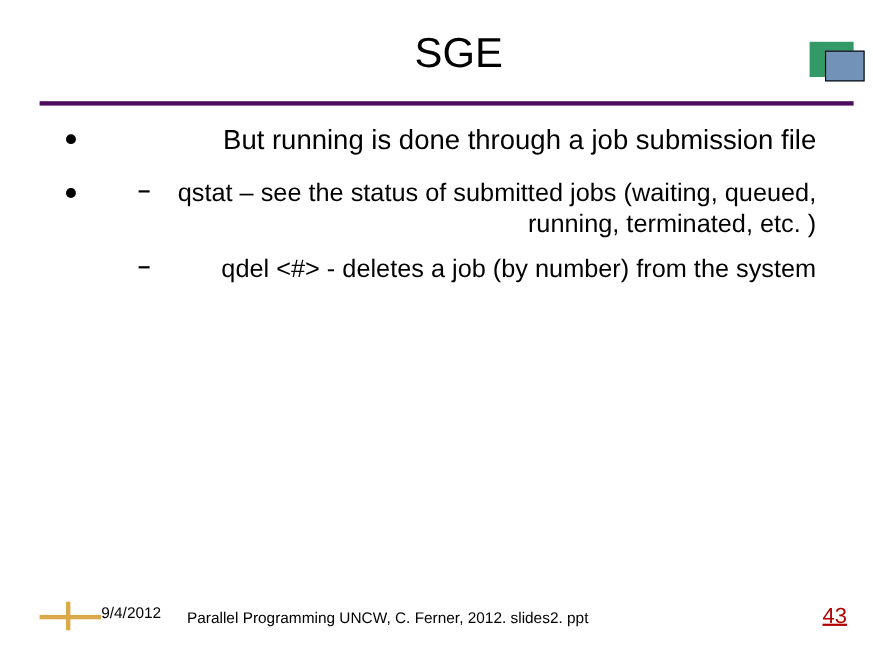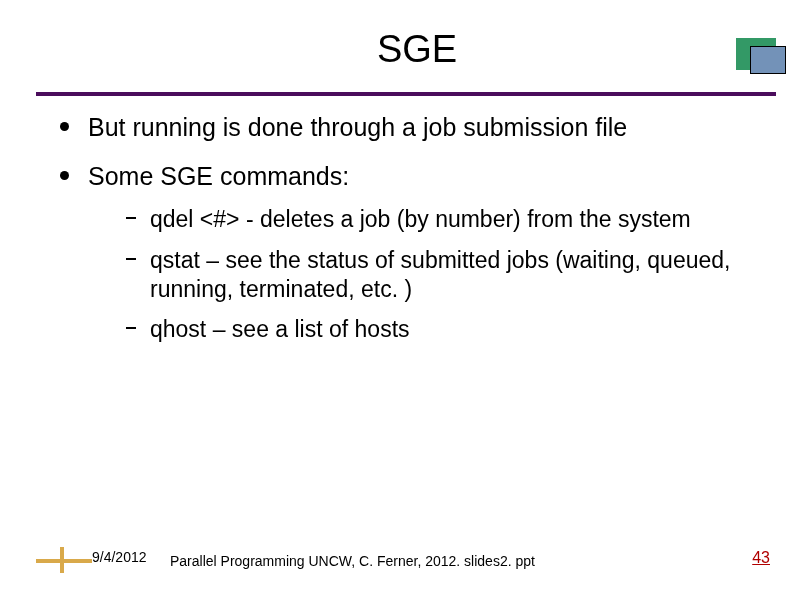--- a/index.html
+++ b/index.html
@@ -4,32 +4,32 @@
 <style>
   * { margin: 0; padding: 0; box-sizing: border-box; }
   html, body { width: 794px; height: 595px; overflow: hidden; font-family: Arial, Helvetica, sans-serif; background: #fff; color: #000; }
   .slide { position: relative; width: 794px; height: 595px; padding-left: 40px; }
   .title-area { position: relative; padding-top: 28px; text-align: center; }
   .title { font-size: 38px; font-weight: 400; }
   .deco-box { position: absolute; top: 38px; right: 6px; width: 52px; height: 38px; }
   .deco-back { position: absolute; top: 0; left: 0; width: 40px; height: 32px; background: #339966; }
   .deco-front { position: absolute; top: 8px; left: 14px; width: 36px; height: 28px; background: #7392b8; border: 1px solid #000; }
   .hr1 { position: absolute; left: 36px; right: 18px; top: 92px; height: 4px; background: #4b0d5c; }
-  .content { position: absolute; left: 60px; right: 52px; top: 112px; }
+  .content { position: absolute; left: 60px; right: 52px; top: 112px; text-align: right; }
   .bullet-l1 { position: relative; padding-left: 28px; font-size: 25px; line-height: 1.22; margin-bottom: 18px; }
   .bullet-l1::before { content: ""; position: absolute; left: 0; top: 10px; width: 9px; height: 9px; background: #000; border-radius: 50%; }
   .sub-list { margin-top: 14px; margin-left: 38px; }
   .bullet-l2 { position: relative; padding-left: 24px; font-size: 23px; line-height: 1.25; margin-bottom: 12px; }
   .bullet-l2::before { content: ""; position: absolute; left: 0; top: 12px; width: 10px; height: 2px; background: #000; }
   .footer { position: absolute; left: 0; right: 0; bottom: 22px; height: 24px; }
   .footer-cross-h { position: absolute; left: 36px; top: 10px; width: 56px; height: 4px; background: #d9a94a; }
   .footer-cross-v { position: absolute; left: 60px; top: -2px; width: 4px; height: 26px; background: #d9a94a; }
   .footer-date { position: absolute; left: 92px; top: 0; font-size: 14px; }
   .footer-text { position: absolute; left: 170px; top: 4px; font-size: 14px; }
-  .footer-page { position: absolute; right: 24px; top: 0px; font-size: 16px; color: #b00000; text-decoration: underline; }
+  .footer-page { position: absolute; right: 24px; top: 0px; font-size: 20px; color: #b00000; text-decoration: underline; }
 </style>
 </head>
 <body>
 
 <div class="slide">
 
   <div class="title-area">
     <div class="title">SGE</div>
     <div class="deco-box">
       <div class="deco-back"></div>
@@ -37,30 +37,26 @@
     </div>
   </div>
 
   <div class="hr1"></div>
 
   <div class="content">
     <div class="bullet-l1">
       <span>But running is done through a job submission file</span>
     </div>
     <div class="bullet-l1">
-      <span>Some SGE commands:</span>
       <div class="sub-list">
-        <div class="bullet-l2">
-          <span>qdel &lt;#&gt; - deletes a job (by number) from the system</span>
-        </div>
         <div class="bullet-l2">
           <span>qstat – see the status of submitted jobs (waiting, queued, running, terminated, etc. )</span>
         </div>
         <div class="bullet-l2">
-          <span>qhost – see a list of hosts</span>
+          <span>qdel &lt;#&gt; - deletes a job (by number) from the system</span>
         </div>
       </div>
     </div>
   </div>
 
   <div class="footer">
     <div class="footer-cross-h"></div>
     <div class="footer-cross-v"></div>
     <div class="footer-date">9/4/2012</div>
     <div class="footer-text">Parallel Programming  UNCW, C. Ferner, 2012. slides2. ppt</div>

